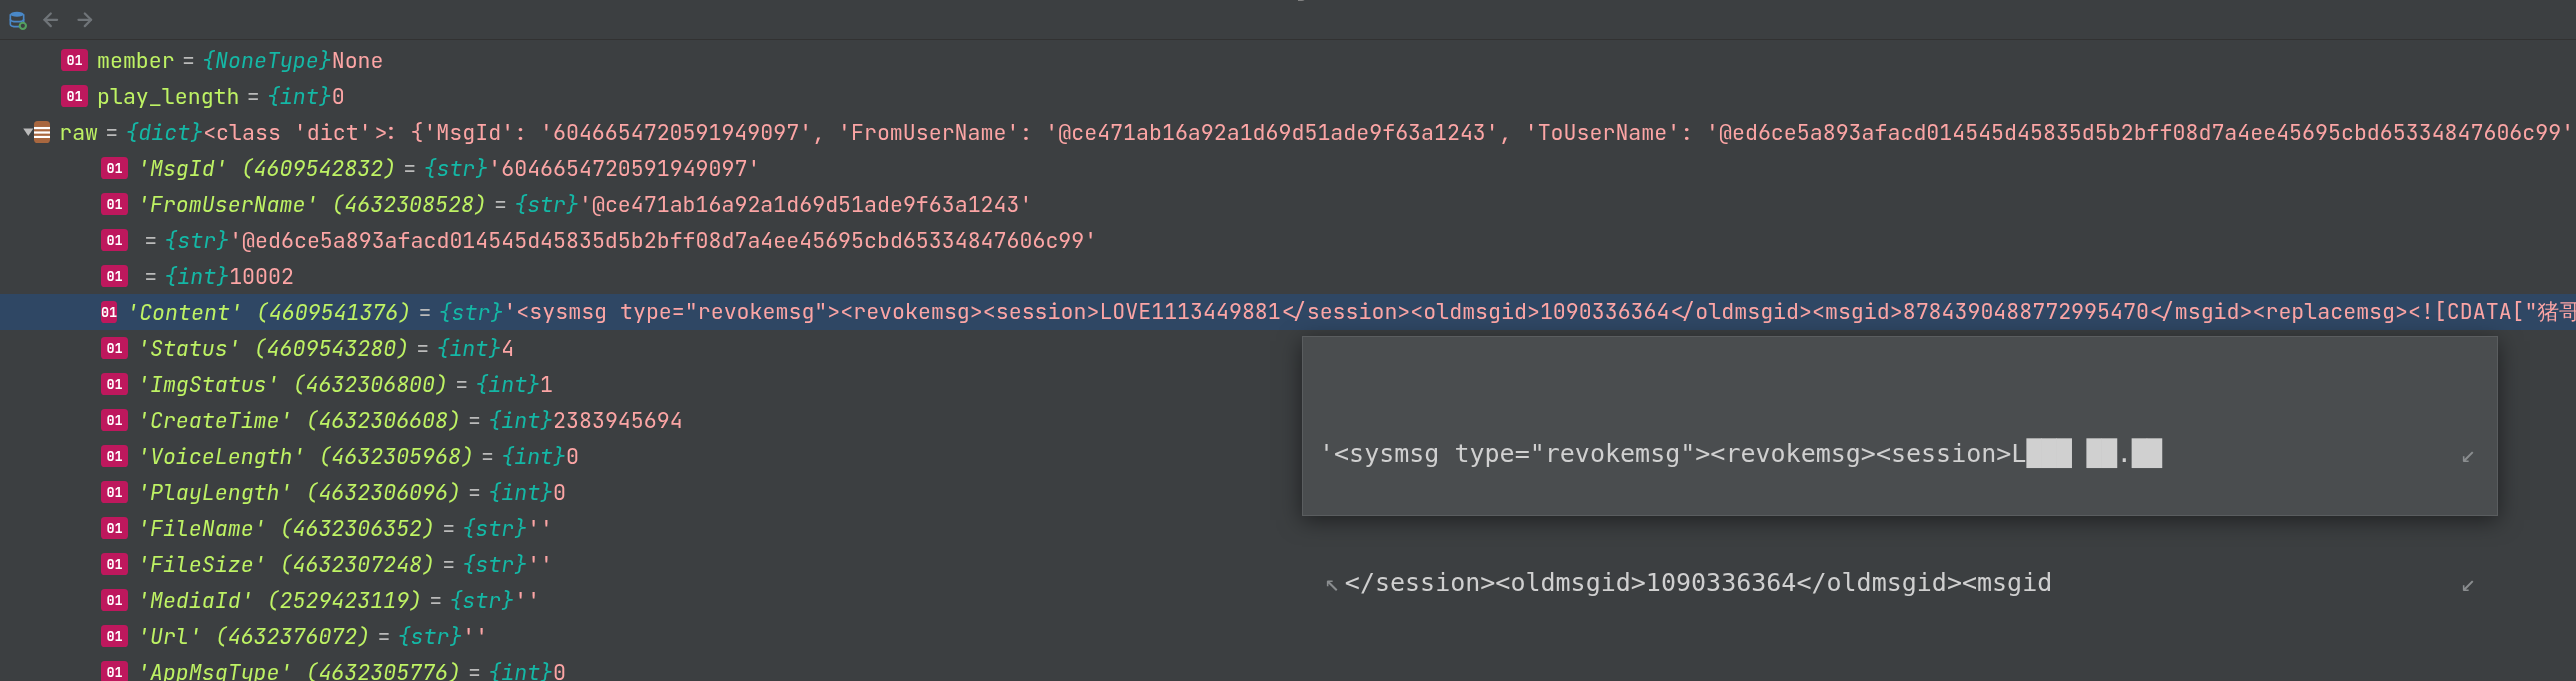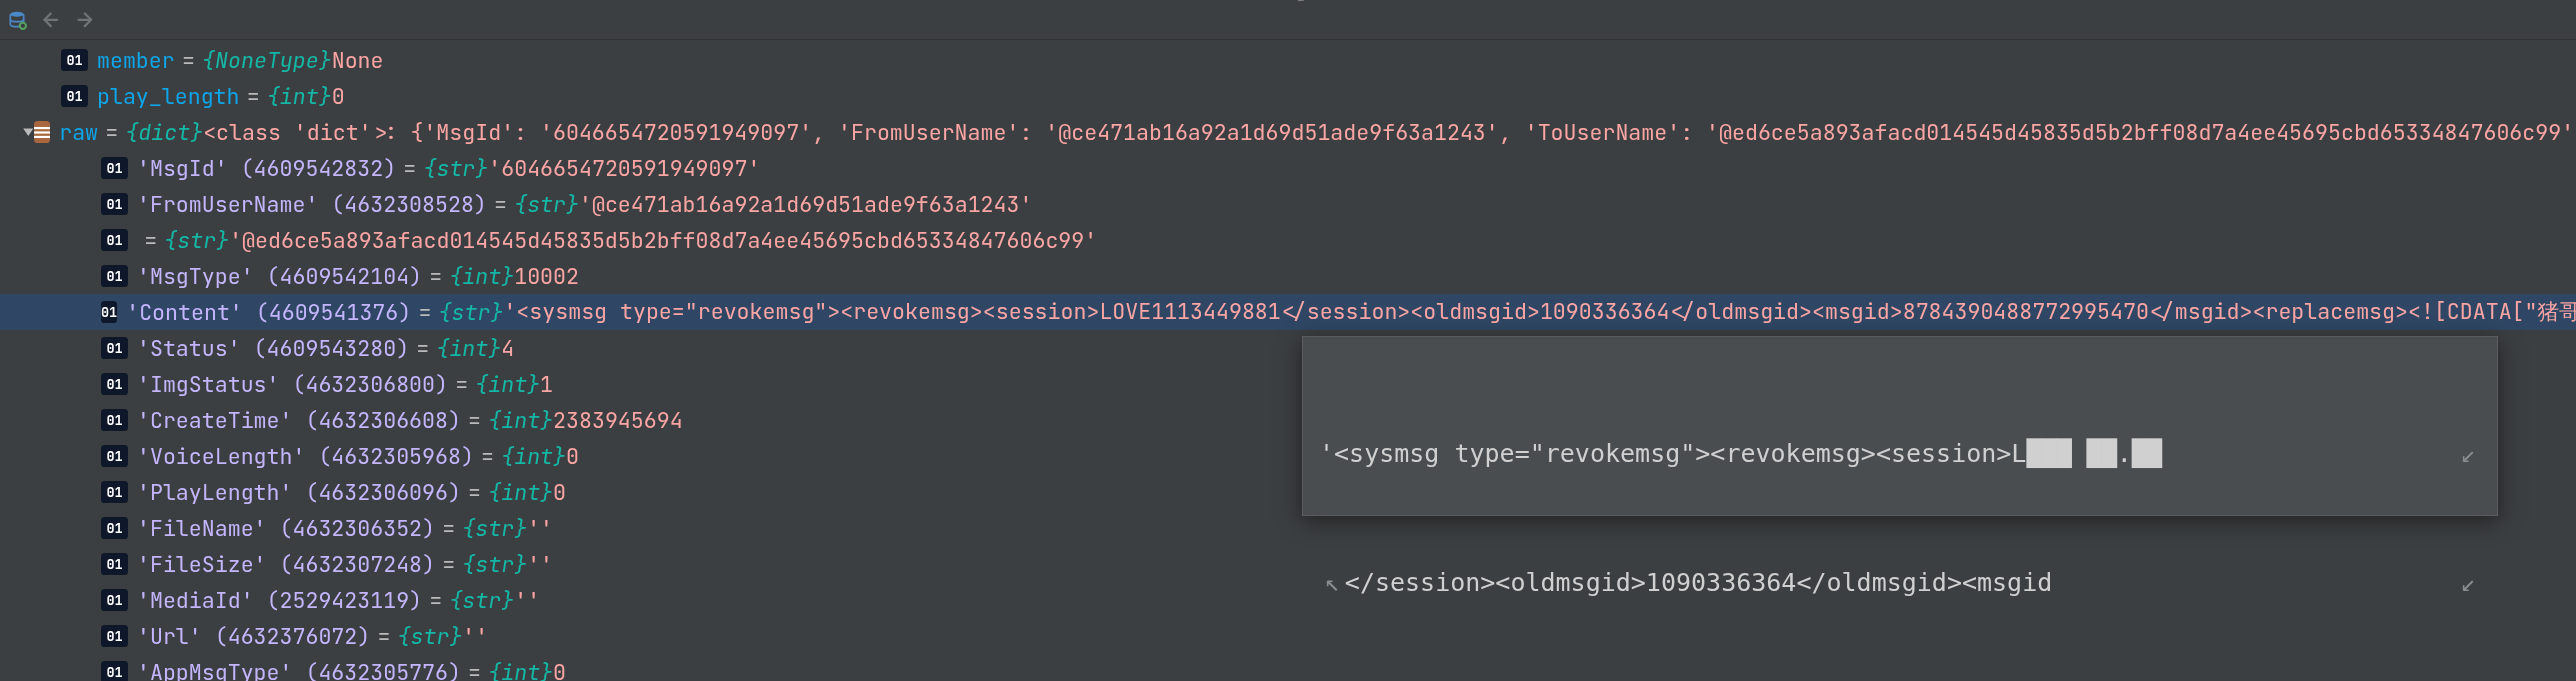--- a/index.html
+++ b/index.html
@@ -76,29 +76,29 @@
       justify-content: center;
       width: 27px;
       height: 21.6px;
       border-radius: 3.6px;
       font-size: 13.5px;
       font-weight: 600;
       margin-right: 9px;
       color: #fff;
     }
     .badge-01 {
-      background: #0f172a;
+      background: #be185d;
     }
     .badge-dict {
       background: #a8673f;
       width: 25px;
     }
 
-    .var-name { color: #c4b5fd; }
-    .var-name-purple { color: #0ea5e9; }
+    .var-name { color: #bef264; font-style: italic; }
+    .var-name-purple { color: #bef264; }
     .eq { color: #bababa; margin: 0 7.2px; }
     .type { color: #14b8a6; font-style: italic; }
     .val-str { color: #fca5a5; }
 
     
     .popup {
       position: absolute;
       left: 1302px;
       top: 336px;
       width: 1196px;
@@ -209,21 +209,20 @@
     </div>
     <div class="row indent-2 truncated">
       <span class="badge badge-01">01</span>
       <span class="eq"> = </span>
       <span class="type">{str}</span>
       <span> </span>
       <span class="val-str">'@ed6ce5a893afacd014545d45835d5b2bff08d7a4ee45695cbd65334847606c99'</span>
     </div>
     <div class="row indent-2 truncated">
       <span class="badge badge-01">01</span>
-      <span class="var-name">'MsgType' (4609542104)</span>
       <span class="eq"> = </span>
       <span class="type">{int}</span>
       <span> </span>
       <span class="val-str">10002</span>
     </div>
     <div class="row indent-2 selected truncated">
       <span class="badge badge-01">01</span>
       <span class="var-name">'Content' (4609541376)</span>
       <span class="eq"> = </span>
       <span class="type">{str}</span>

